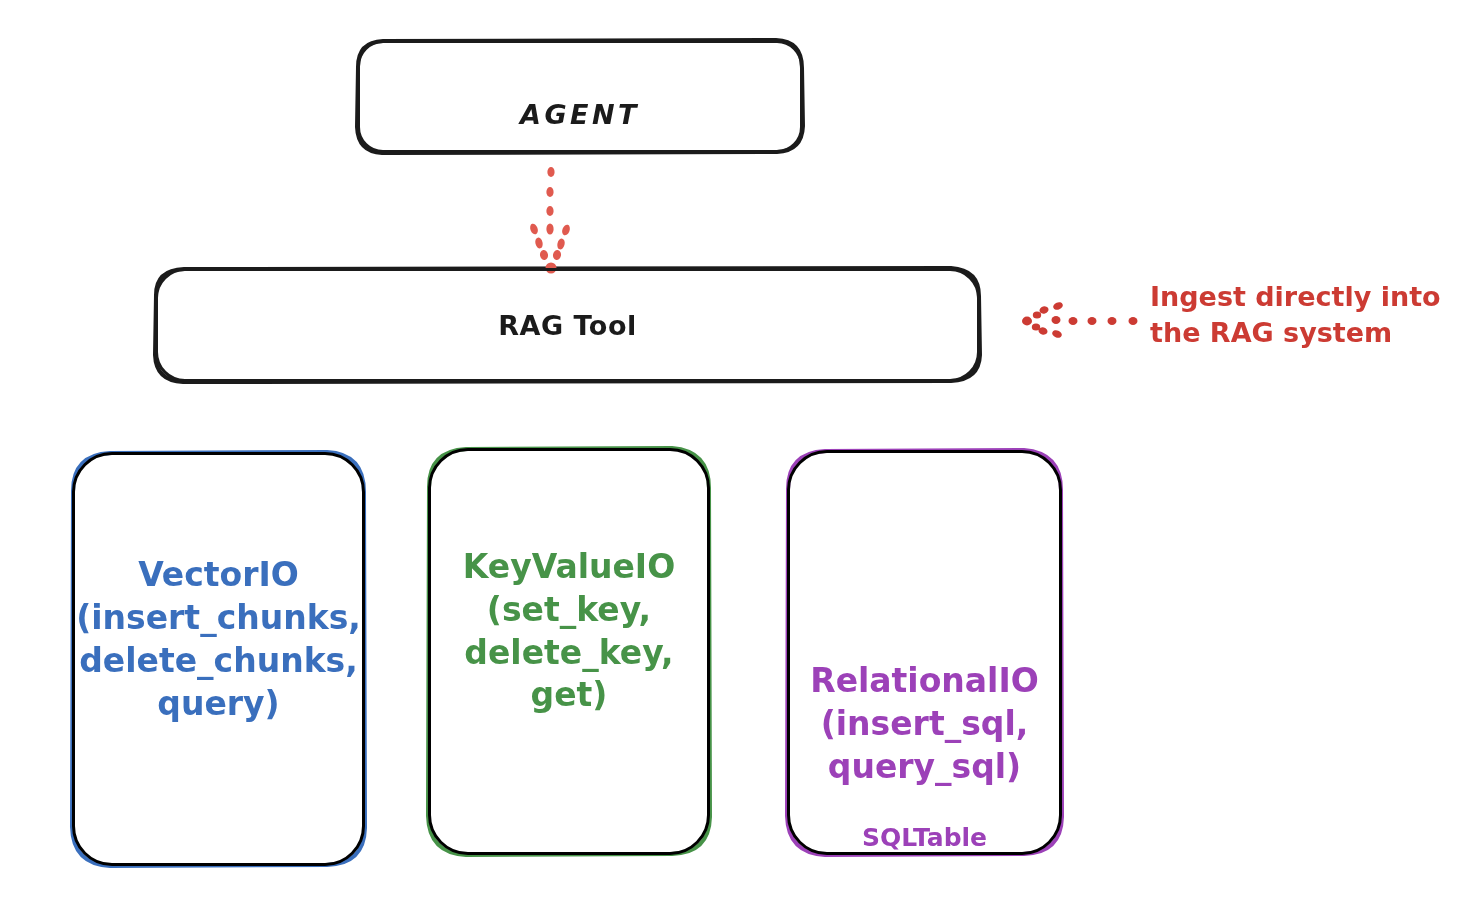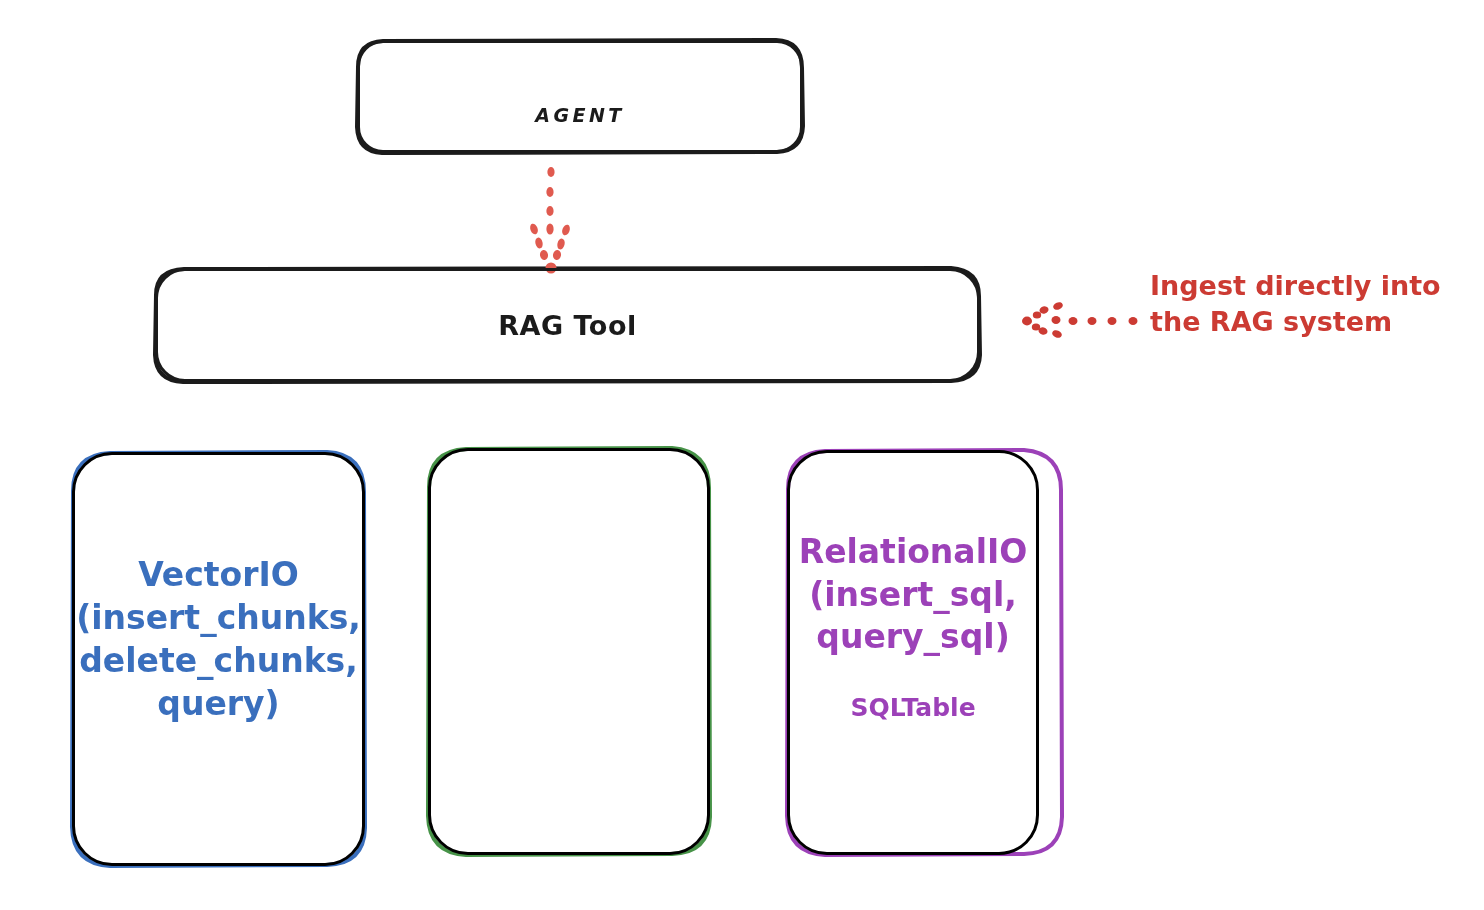--- a/index.html
+++ b/index.html
@@ -39,21 +39,21 @@
   }
   .node-black .node-title {
     font-family: "DejaVu Sans", sans-serif;
     font-style: italic;
     font-weight: 700;
     color: #1b1b1b;
     letter-spacing: 2.5px;
   }
 
   #agent-box { left: 357px; top: 40px; width: 446px; height: 113px; }
-  #agent-box .node-title { font-size: 19px; letter-spacing: 3.5px; margin-top: 36px; }
+  #agent-box .node-title { font-size: 27px; letter-spacing: 3.5px; margin-top: 36px; }
 
   #rag-tool-box { left: 155px; top: 268px; width: 825px; height: 114px; border-radius: 30px; }
   #rag-tool-box .node-title { font-size: 27px; font-style: normal; letter-spacing: 0.5px; }
 
   
   .node-provider {
     border-width: 3.5px;
     border-style: solid;
     border-radius: 40px;
     padding: 0 10px;
@@ -66,36 +66,36 @@
   }
   .prov-index {
     margin-top: 34px;
     font-size: 25px;
     font-weight: 600;
     white-space: pre-line;
   }
 
   #vector-io-box   { left: 72px;  top: 452px; width: 293px; height: 414px; }
   #key-value-io-box{ left: 428px; top: 448px; width: 282px; height: 407px; }
-  #relational-io-box{left: 787px; top: 450px; width: 252px; height: 405px; }
+  #relational-io-box{left: 787px; top: 450px; width: 275px; height: 405px; justify-content: flex-end; }
 
   #vector-io-box .prov-lines, #vector-io-box .prov-index       { color: #3a6fbd; }
   #key-value-io-box .prov-lines, #key-value-io-box .prov-index { color: #479348; }
   #relational-io-box .prov-lines, #relational-io-box .prov-index { color: #9c41b8; }
 
   
   #vector-io-box .prov-body    { margin-top: -38px; }
   #key-value-io-box .prov-body { margin-top: -40px; }
   #relational-io-box .prov-body{ margin-top: -52px; }
 
   
   #ingest-annotation {
     position: absolute;
     left: 1150px;
-    top: 268px;
+    top: 279px;
     width: 330px;
     color: #cc3b33;
     font-size: 27px;
     font-weight: 600;
     line-height: 1.32;
     white-space: pre-line;
     text-align: left;
   }
 </style>
 </head>
@@ -157,20 +157,23 @@
   <div class="prov-body">
     <div class="prov-lines">VectorIO
 (insert_chunks,
 delete_chunks,
 query)</div>
   </div>
 </div>
 
 <div class="node node-provider" id="key-value-io-box">
   <div class="prov-body">
+    <div class="prov-lines">KeyValueIO
+(set_key,
+delete_key, get)</div>
   </div>
 </div>
 
 <div class="node node-provider" id="relational-io-box">
   <div class="prov-body">
     <div class="prov-lines">RelationalIO
 (insert_sql,
 query_sql)</div>
     <div class="prov-index">SQLTable</div>
   </div>

